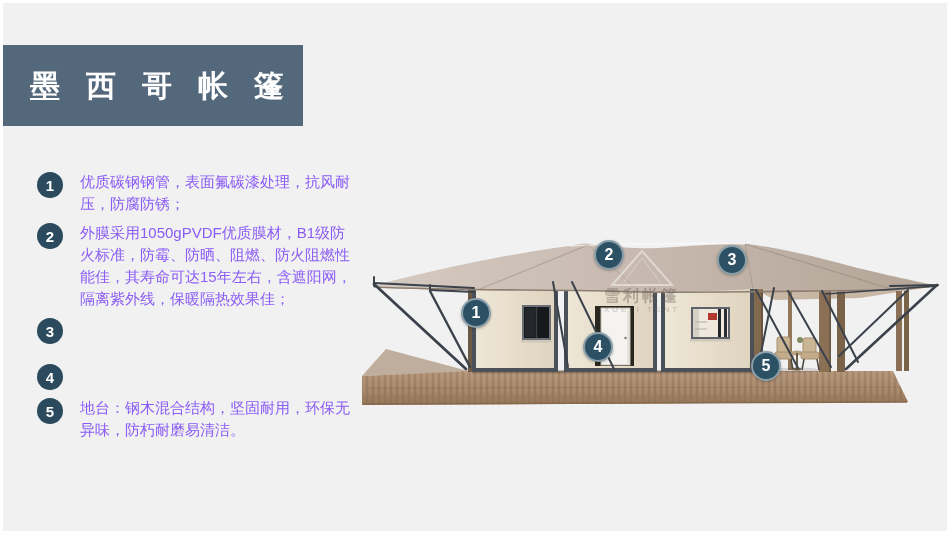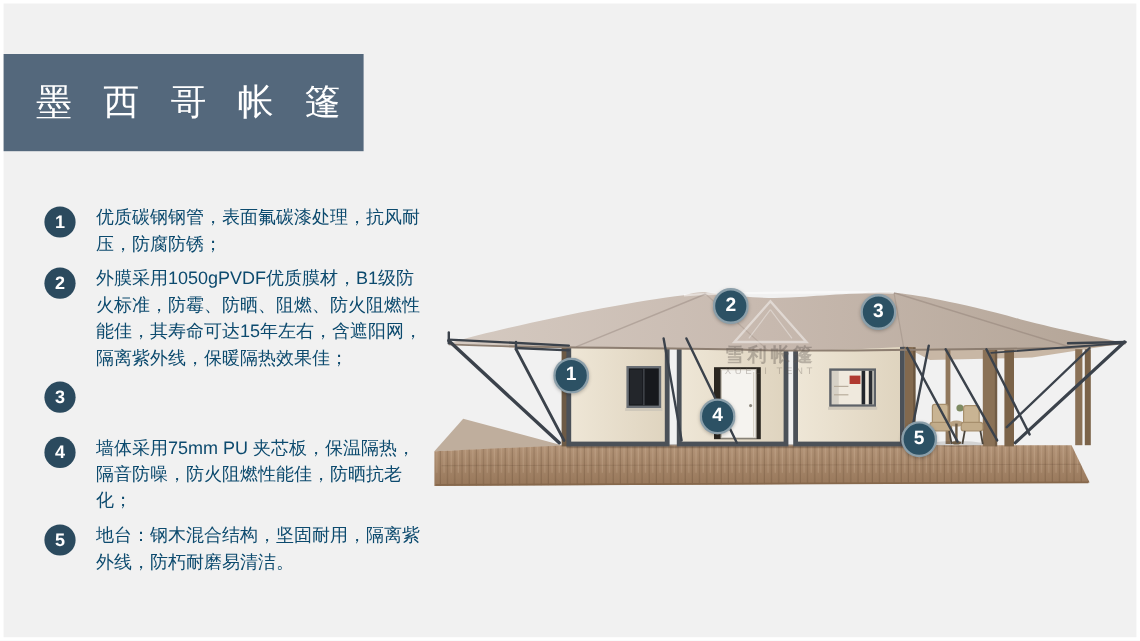--- a/index.html
+++ b/index.html
@@ -11,41 +11,41 @@
     box-shadow: inset 0 0 0 3px #ffffff;
   }
   
   .banner{
     position:absolute; left:3px; top:45px; width:300px; height:81px;
     background:#54687c;
     display:flex; align-items:center;
     padding-left:27px;
   }
   .banner .title{
-    color:#ffffff; font-size:30px; font-weight:normal;
+    color:#ffffff; font-size:30px; font-weight:bold;
     letter-spacing:26px; white-space:nowrap; line-height:1;
   }
   
   .features{
     position:absolute; left:37px; top:171px; width:322px;
   }
   .feature{
     display:flex; align-items:flex-start; gap:17px;
   }
   .feature + .feature{ margin-top:7px; }
   .feature:nth-child(4){ margin-top:19px; }
   .badge{
     flex:0 0 auto; width:26px; height:26px; border-radius:50%;
     background:#2b4a5e; color:#ffffff;
     font-size:15px; font-weight:bold;
     display:flex; align-items:center; justify-content:center;
     margin-top:1px;
   }
   .feature .txt{
-    width:278px; font-size:15px; line-height:22px; color:#0c4a6e;
+    width:278px; font-size:15px; line-height:22px; color:#8b5cf6;
   }
   
   .tent-svg{ position:absolute; left:0; top:0; width:950px; height:534px; }
   
   .callout{
     position:absolute; width:30px; height:30px; border-radius:50%;
     background:#2c5164; border:2px solid rgba(255,255,255,0.45);
     color:#ffffff; font-size:16px; font-weight:bold;
     display:flex; align-items:center; justify-content:center;
     box-shadow:0 1px 3px rgba(0,0,0,0.25);
@@ -72,25 +72,24 @@
     </div>
     <div class="feature">
       <div class="badge">2</div>
       <div class="txt">外膜采用1050gPVDF优质膜材，B1级防火标准，防霉、防晒、阻燃、防火阻燃性能佳，其寿命可达15年左右，含遮阳网，隔离紫外线，保暖隔热效果佳；</div>
     </div>
     <div class="feature">
       <div class="badge">3</div>
     </div>
     <div class="feature">
       <div class="badge">4</div>
-      <div class="txt">墙体采用75mm PU 夹芯板，保温隔热，隔音防噪，防火阻燃性能佳，防晒抗老化；</div>
     </div>
     <div class="feature">
       <div class="badge">5</div>
-      <div class="txt">地台：钢木混合结构，坚固耐用，隔离紫外线，防朽耐磨易清洁。</div>
+      <div class="txt">地台：钢木混合结构，坚固耐用，环保无异味，防朽耐磨易清洁。</div>
     </div>
   </div>
 
   <svg class="tent-svg" viewBox="0 0 950 534">
     <defs>
       <linearGradient id="canopyGrad" x1="0" y1="0" x2="1" y2="0">
         <stop offset="0" stop-color="#d5cac1"></stop>
         <stop offset="0.45" stop-color="#c8bab0"></stop>
         <stop offset="1" stop-color="#b3a496"></stop>
       </linearGradient>

